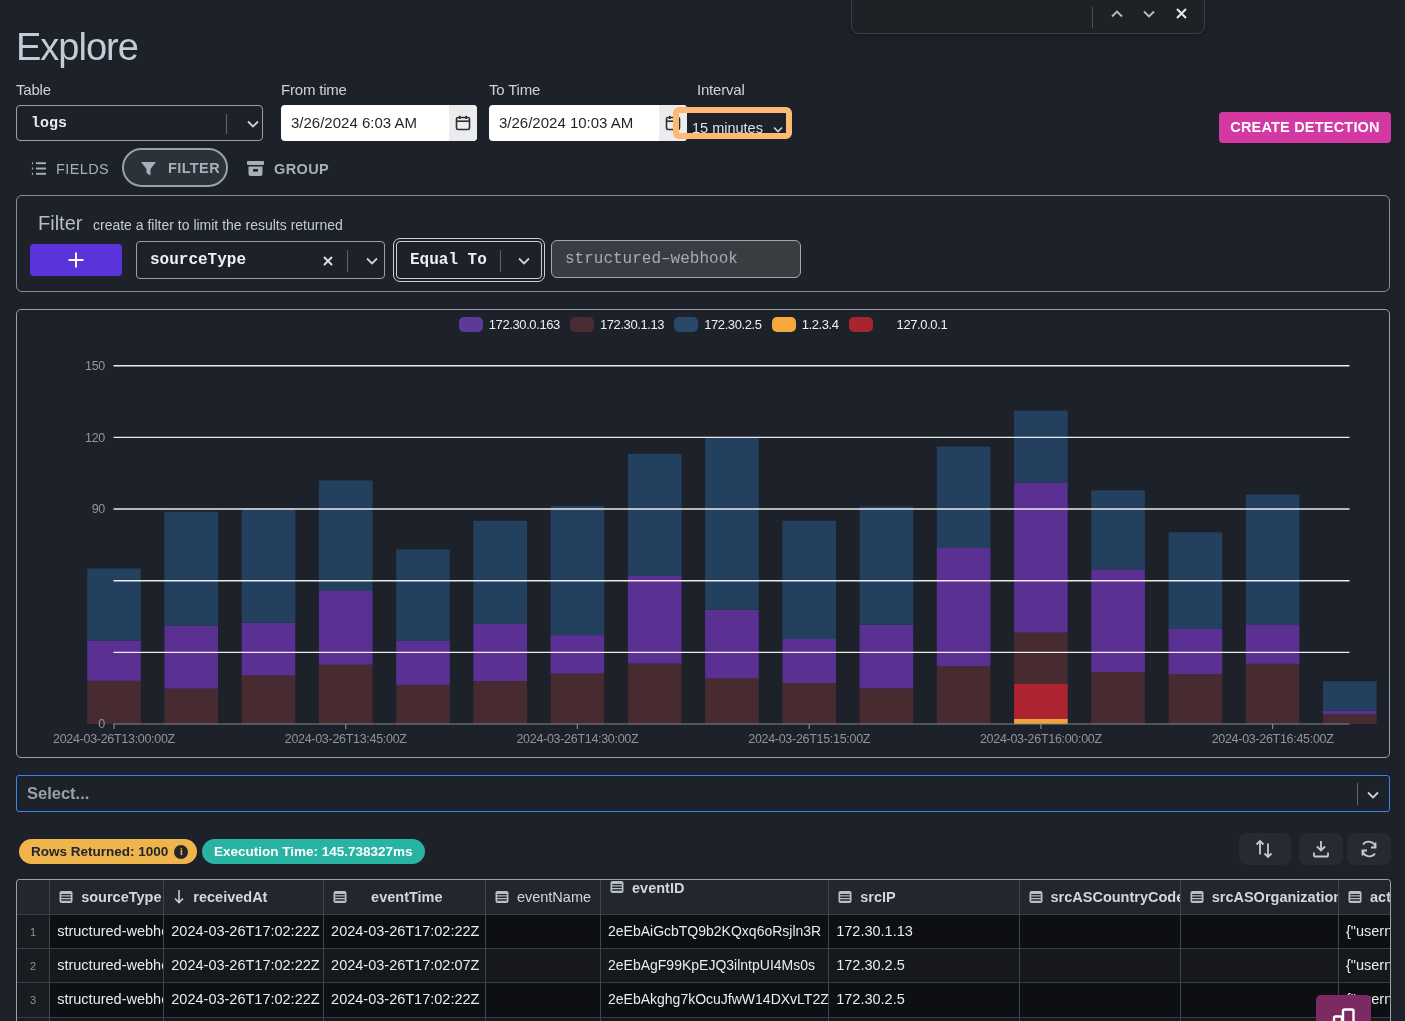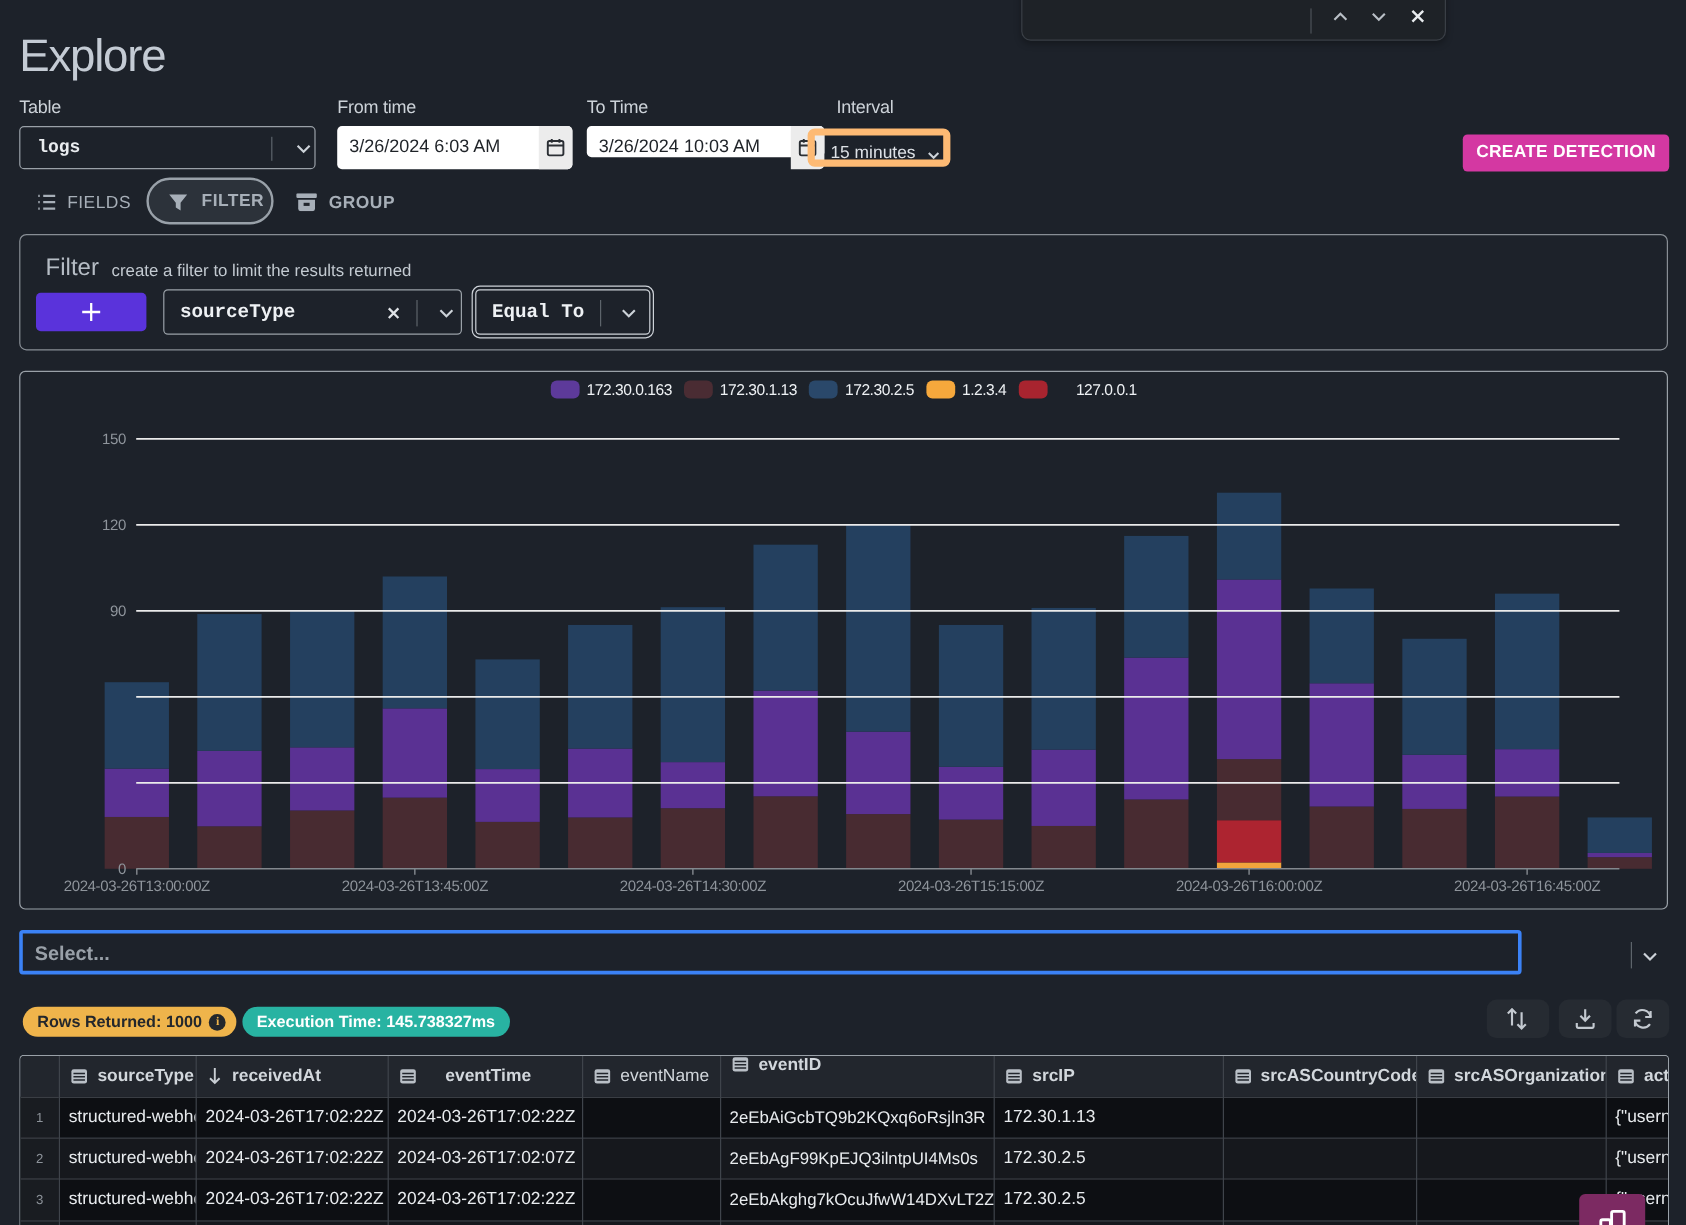--- a/index.html
+++ b/index.html
@@ -41,21 +41,21 @@
   <span style="position:absolute;left:10px;top:9px;font-size:15px;color:#1f2328">3/26/2024 6:03 AM</span>
   <div class="abs" style="left:168px;top:0;width:28px;height:36px;background:#ececec;border-radius:0 4px 4px 0"></div>
   <svg class="abs" style="left:174px;top:10px" width="16" height="16" viewBox="0 0 16 16">
       <rect x="1.5" y="2.5" width="13" height="12" rx="1.5" fill="none" stroke="#2b2f34" stroke-width="1.6"></rect>
       <line x1="1.5" y1="6.2" x2="14.5" y2="6.2" stroke="#2b2f34" stroke-width="1.6"></line>
       <line x1="4.8" y1="0.8" x2="4.8" y2="4" stroke="#2b2f34" stroke-width="1.6"></line>
       <line x1="11.2" y1="0.8" x2="11.2" y2="4" stroke="#2b2f34" stroke-width="1.6"></line>
     </svg>
 </div>
 
-<div class="abs" style="left:489px;top:105px;width:198px;height:26px;background:#fff;border-radius:4px">
+<div class="abs" style="left:489px;top:105px;width:198px;height:36px;background:#fff;border-radius:4px">
   <span style="position:absolute;left:10px;top:9px;font-size:15px;color:#1f2328">3/26/2024 10:03 AM</span>
   <div class="abs" style="left:170px;top:0;width:28px;height:36px;background:#ececec;border-radius:0 4px 4px 0"></div>
   <svg class="abs" style="left:176px;top:10px" width="16" height="16" viewBox="0 0 16 16">
       <rect x="1.5" y="2.5" width="13" height="12" rx="1.5" fill="none" stroke="#2b2f34" stroke-width="1.6"></rect>
       <line x1="1.5" y1="6.2" x2="14.5" y2="6.2" stroke="#2b2f34" stroke-width="1.6"></line>
       <line x1="4.8" y1="0.8" x2="4.8" y2="4" stroke="#2b2f34" stroke-width="1.6"></line>
       <line x1="11.2" y1="0.8" x2="11.2" y2="4" stroke="#2b2f34" stroke-width="1.6"></line>
     </svg>
 </div>
 
@@ -113,20 +113,23 @@
     <svg class="abs" style="left:228px;top:13px" width="14" height="12" viewBox="0 0 14 12">
         <path d="M2 3.5 L7 8.5 L12 3.5" stroke="#ccd2d8" stroke-width="1.8" fill="none"></path>
       </svg>
   </div>
   <div class="abs" style="left:379px;top:45px;width:146px;height:38px;border:1px solid #cdd2d8;border-radius:4px;outline:1px solid #cdd2d8;outline-offset:2px">
     <span class="mono" style="position:absolute;left:13px;top:9px;font-size:16px;font-weight:bold;color:#eef1f4">Equal To</span>
     <div class="abs" style="left:103px;top:8px;width:1px;height:22px;background:#5d646b"></div>
     <svg class="abs" style="left:120px;top:13px" width="14" height="12" viewBox="0 0 14 12">
         <path d="M2 3.5 L7 8.5 L12 3.5" stroke="#ccd2d8" stroke-width="1.8" fill="none"></path>
       </svg>
+  </div>
+  <div class="abs" style="left:534px;top:44px;width:250px;height:38px;background:#393d42;border:1px solid #a0a7ae;border-radius:6px">
+    <span class="mono" style="position:absolute;left:13px;top:9px;font-size:16px;color:#a4abb4">structured–webhook</span>
   </div>
 </div>
 
 <div class="abs" style="left:16px;top:309px;width:1374px;height:449px;border:1px solid #9aa1a8;border-radius:5px">
   <div class="abs" style="left:0;top:7px;width:100%;display:flex;justify-content:center;gap:10px;align-items:center">
     <span style="display:flex;align-items:center;gap:6px">
         <span style="width:24px;height:14.5px;border-radius:5px;background:#5d3a9a"></span>
         <span style="font-size:13px;letter-spacing:-.4px;color:#eef1f4">172.30.0.163</span>
       </span>
     <span style="display:flex;align-items:center;gap:6px">
@@ -220,21 +223,21 @@
 <line x1="792.2" y1="414.0" x2="792.2" y2="419.0" stroke="#83888e" stroke-width="1.2"></line>
 <text x="792.2" y="432.6" fill="#8f959c" font-size="12.5" letter-spacing="-0.3" text-anchor="middle">2024-03-26T15:15:00Z</text>
 <line x1="1023.9" y1="414.0" x2="1023.9" y2="419.0" stroke="#83888e" stroke-width="1.2"></line>
 <text x="1023.9" y="432.6" fill="#8f959c" font-size="12.5" letter-spacing="-0.3" text-anchor="middle">2024-03-26T16:00:00Z</text>
 <line x1="1255.6" y1="414.0" x2="1255.6" y2="419.0" stroke="#83888e" stroke-width="1.2"></line>
 <text x="1255.6" y="432.6" fill="#8f959c" font-size="12.5" letter-spacing="-0.3" text-anchor="middle">2024-03-26T16:45:00Z</text>
 </svg>
     </div>
 </div>
 
-<div class="abs" style="left:16px;top:775px;width:1252px;height:37px;border:3px solid #3b82f6;border-radius:3px">
+<div class="abs" style="left:16px;top:775px;width:1374px;height:37px;border:1px solid #3b82f6;border-radius:3px">
   <span style="position:absolute;left:10px;top:8px;font-size:16.5px;font-weight:bold;color:#99a0a8">Select...</span>
   <div class="abs" style="left:1340px;top:7px;width:1px;height:22px;background:#5d646b"></div>
   <svg class="abs" style="left:1349px;top:13px" width="14" height="12" viewBox="0 0 14 12">
       <path d="M2 3.5 L7 8.5 L12 3.5" stroke="#ccd2d8" stroke-width="1.8" fill="none"></path>
     </svg>
 </div>
 
 <div class="abs" style="left:19px;top:839px;height:25px;background:#efb44b;border-radius:13px;display:flex;align-items:center;padding:0 9px 0 12px;gap:6px">
   <span style="font-size:13.5px;font-weight:bold;color:#23272c">Rows Returned: 1000</span>
   <span style="width:14px;height:14px;border-radius:50%;background:#23272c;color:#efb44b;font-size:10px;font-weight:bold;text-align:center;line-height:14px;font-family:'Liberation Serif',serif">i</span>

